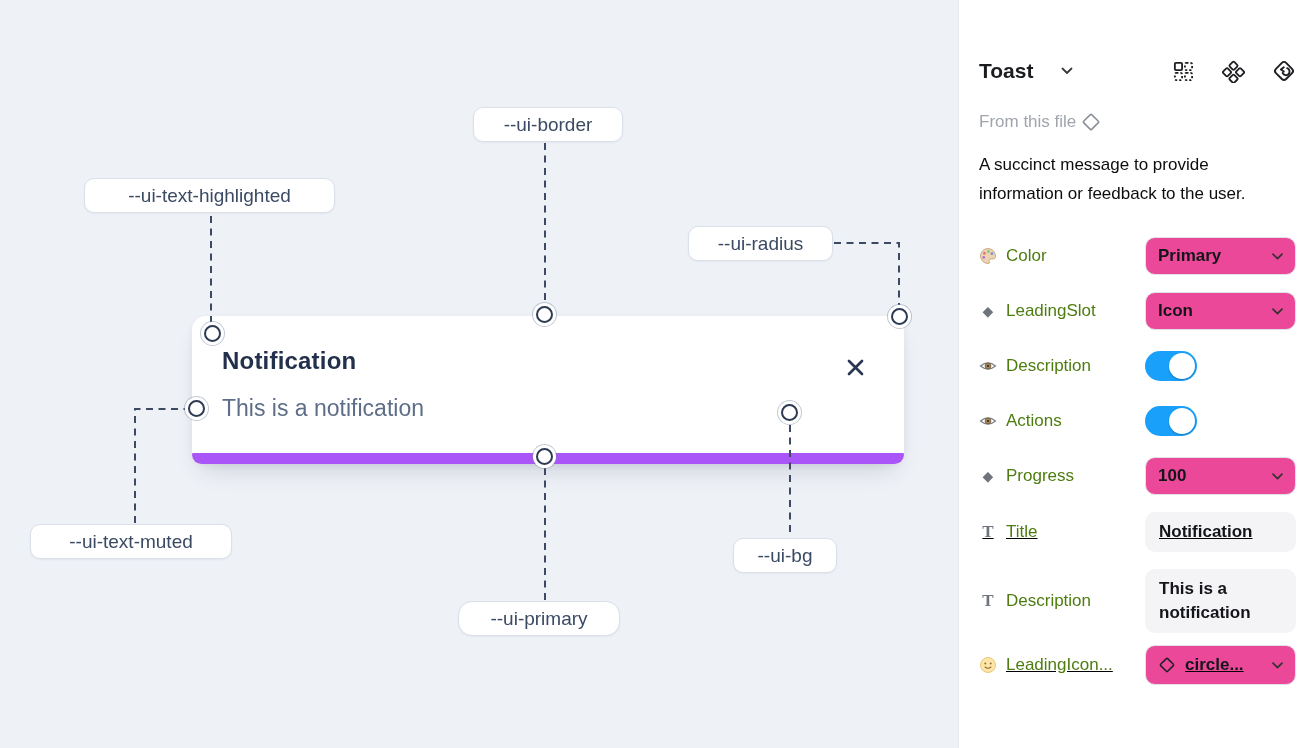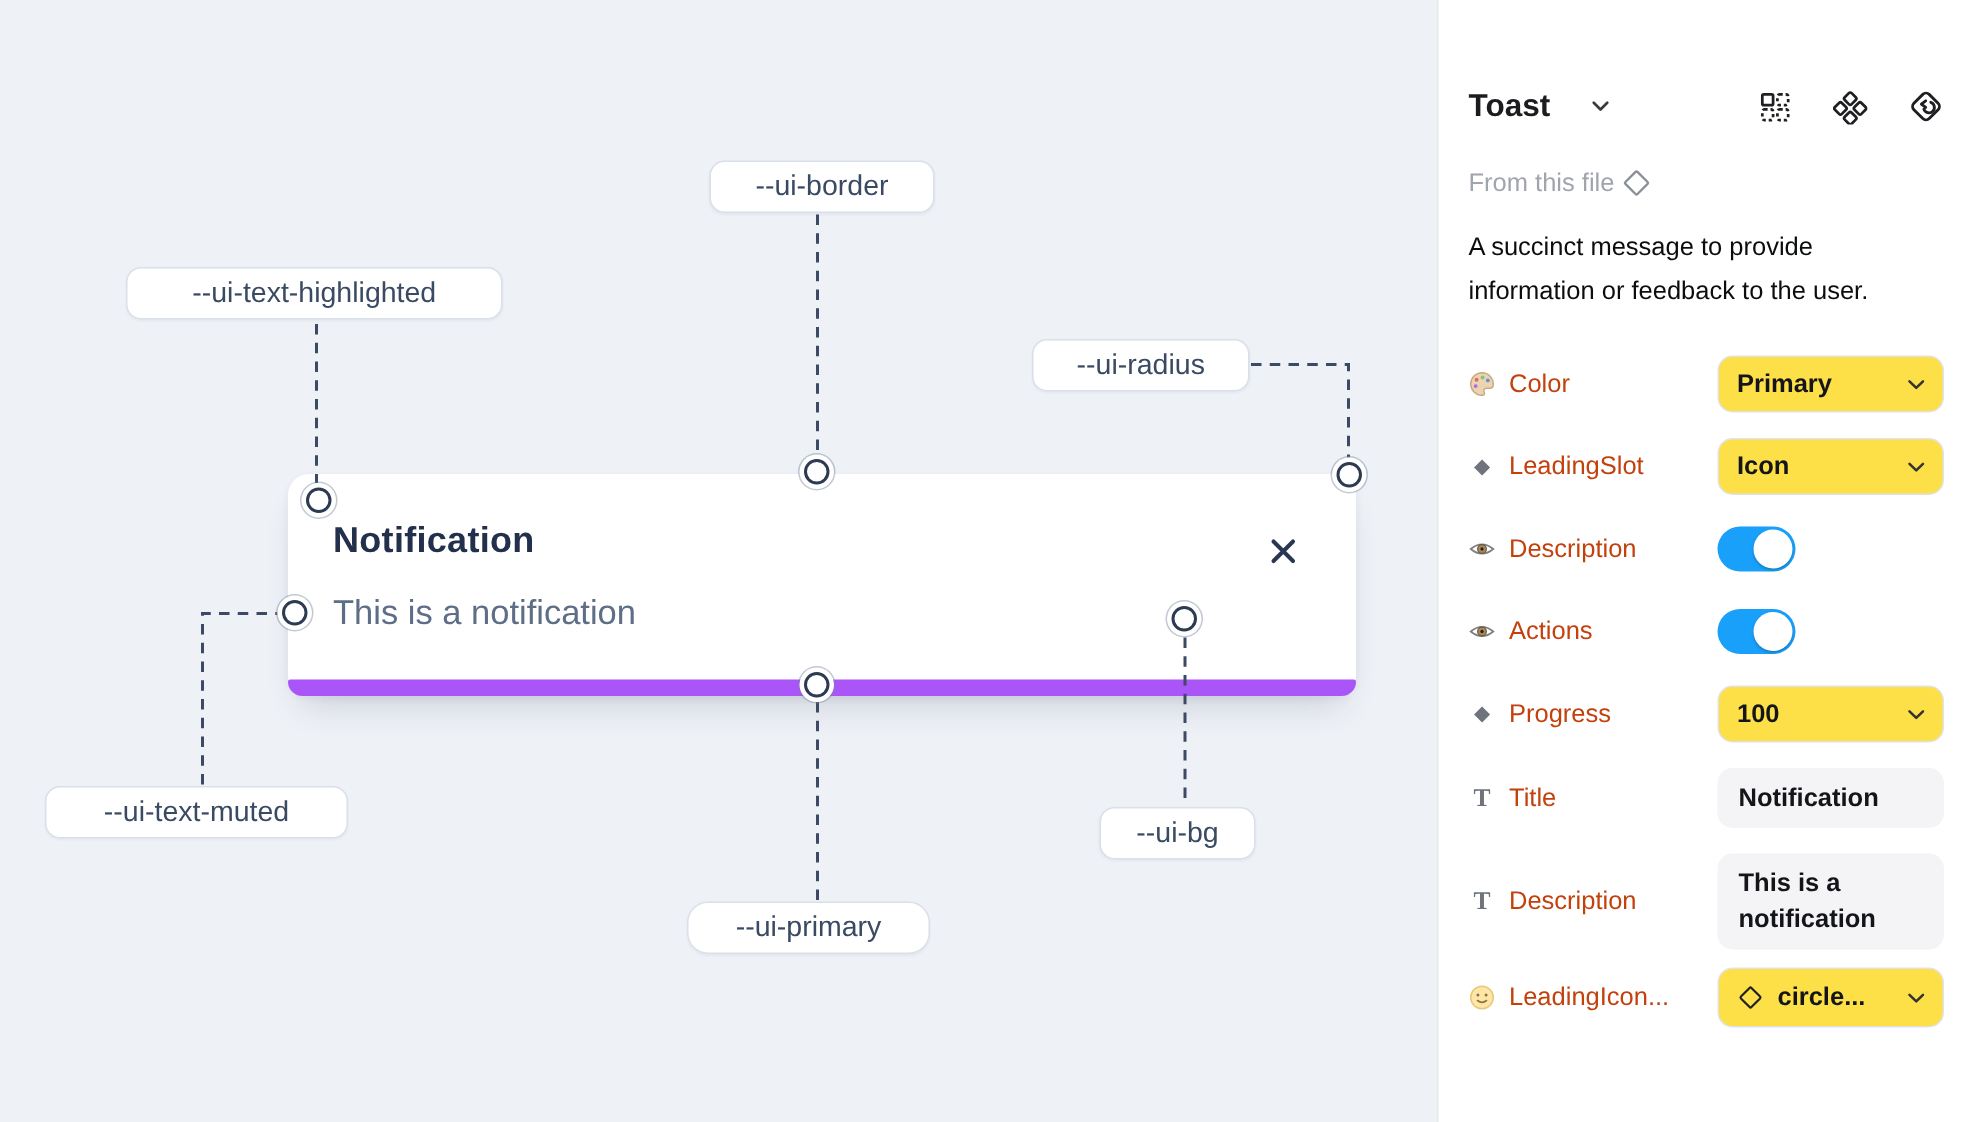--- a/index.html
+++ b/index.html
@@ -69,33 +69,33 @@
   .component-name{font-size:21px;font-weight:700;color:#1b1c1f;cursor:pointer;display:flex;align-items:center;gap:28px;}
   .header-icons{margin-left:auto;display:flex;gap:25px;}
   .icon-btn{width:25px;height:25px;display:flex;align-items:center;justify-content:center;cursor:pointer;}
 
   .source-row{margin-top:25px;display:flex;align-items:center;gap:4px;
     font-size:17px;color:#a0a5ad;}
   .component-desc{margin-top:17px;font-size:17px;line-height:29px;color:#0c0d0f;max-width:322px;}
 
   .props{margin-top:29px;}
   .prop-row{display:flex;align-items:center;height:38px;margin-bottom:17px;}
-  .prop-row.tall{height:40px;}
+  .prop-row.tall{height:40px;text-decoration:underline;}
   .prop-row.xtall{height:64px;margin-bottom:12px;}
   .prop-row.last{margin-bottom:0;}
-  .prop-label{display:flex;align-items:center;gap:9px;font-size:17px;color:#c2410c;white-space:nowrap;}
+  .prop-label{display:flex;align-items:center;gap:9px;font-size:17px;color:#4d7c0f;white-space:nowrap;}
   .prop-control{margin-left:auto;width:151px;flex:none;}
 
   .ricon{width:18px;height:18px;flex:none;display:flex;align-items:center;justify-content:center;}
   .diamond-glyph::before{content:"◆";font-family:"DejaVu Sans",sans-serif;font-size:14px;color:#6e737c;}
   .t-glyph::before{content:"T";font-family:"Liberation Serif","DejaVu Serif",serif;font-size:17px;font-weight:700;color:#6e737c;}
 
   .select{
     box-sizing:border-box;width:100%;height:38px;cursor:pointer;
-    border:1px solid #e0e2e6;border-radius:10px;background:#fde047;
+    border:1px solid #e0e2e6;border-radius:10px;background:#ec4899;
     display:flex;align-items:center;padding:0 12px;
     font-size:17px;font-weight:700;color:#141519;
   }
   .select.h40{height:40px;}
   .select .chev{margin-left:auto;}
   .select .lead-ic{margin-right:9px;display:flex;}
 
   .toggle{
     width:52px;height:30px;border-radius:15px;background:#18a0fb;cursor:pointer;position:relative;
   }

